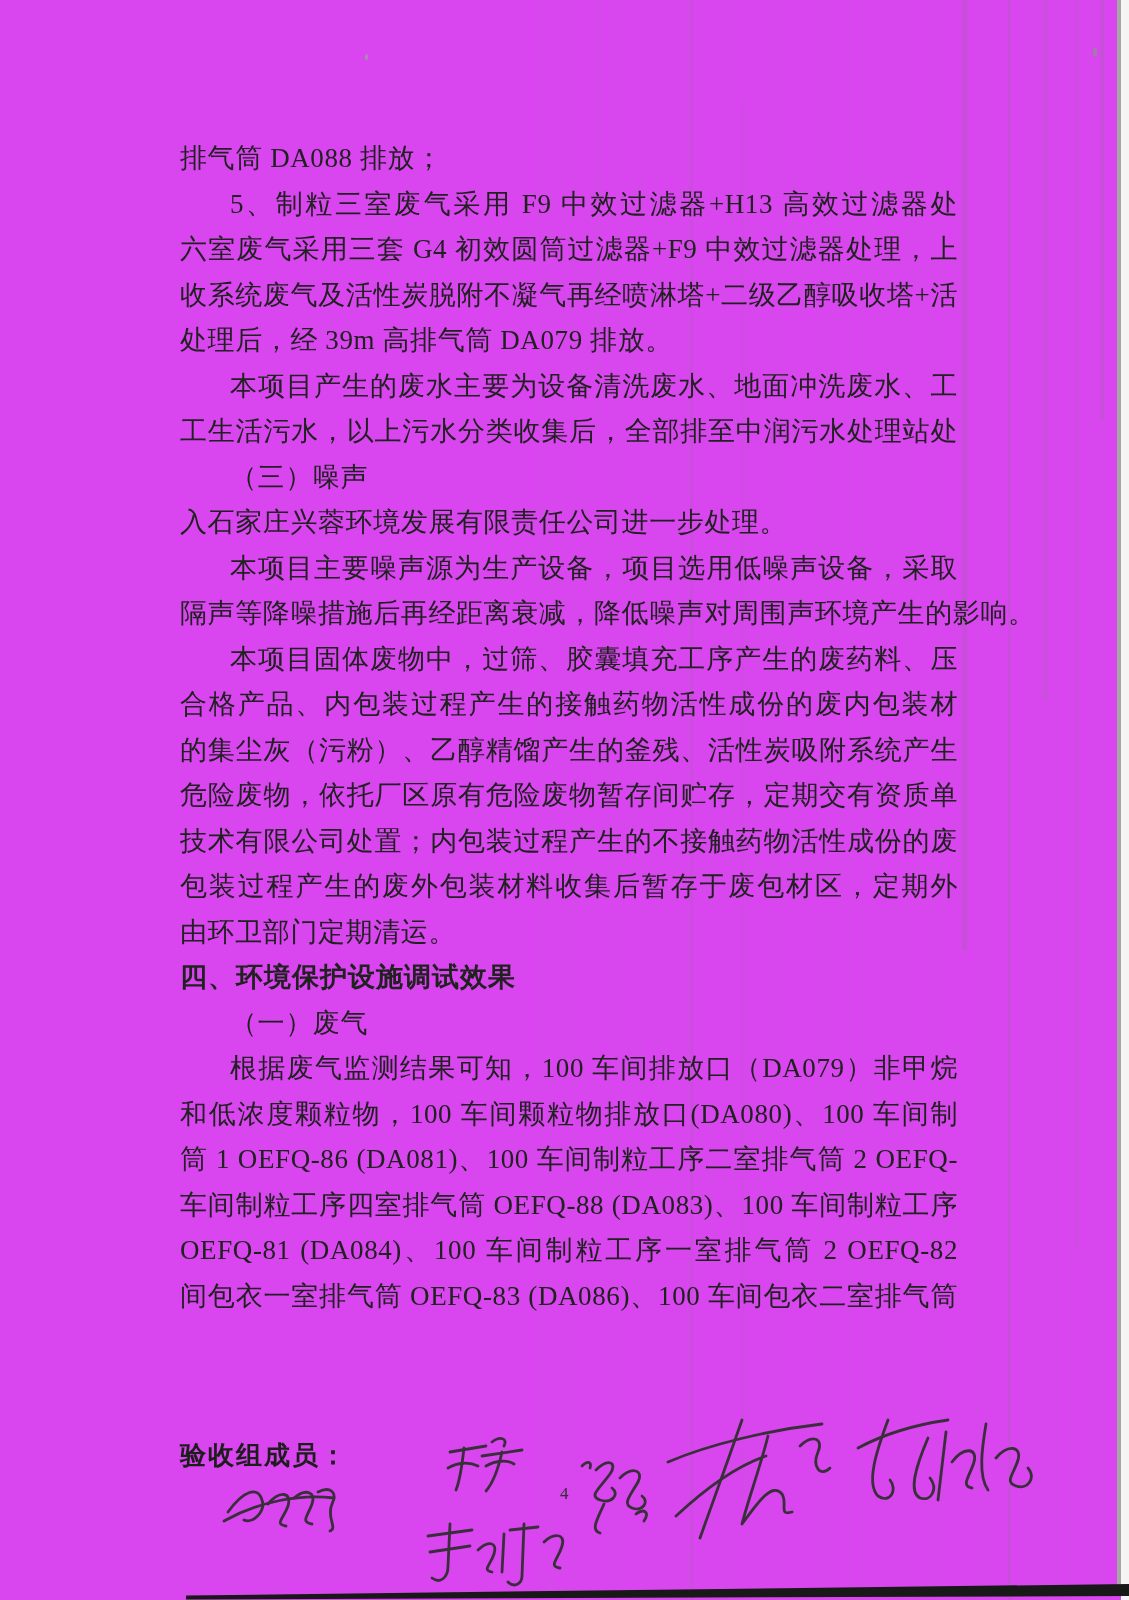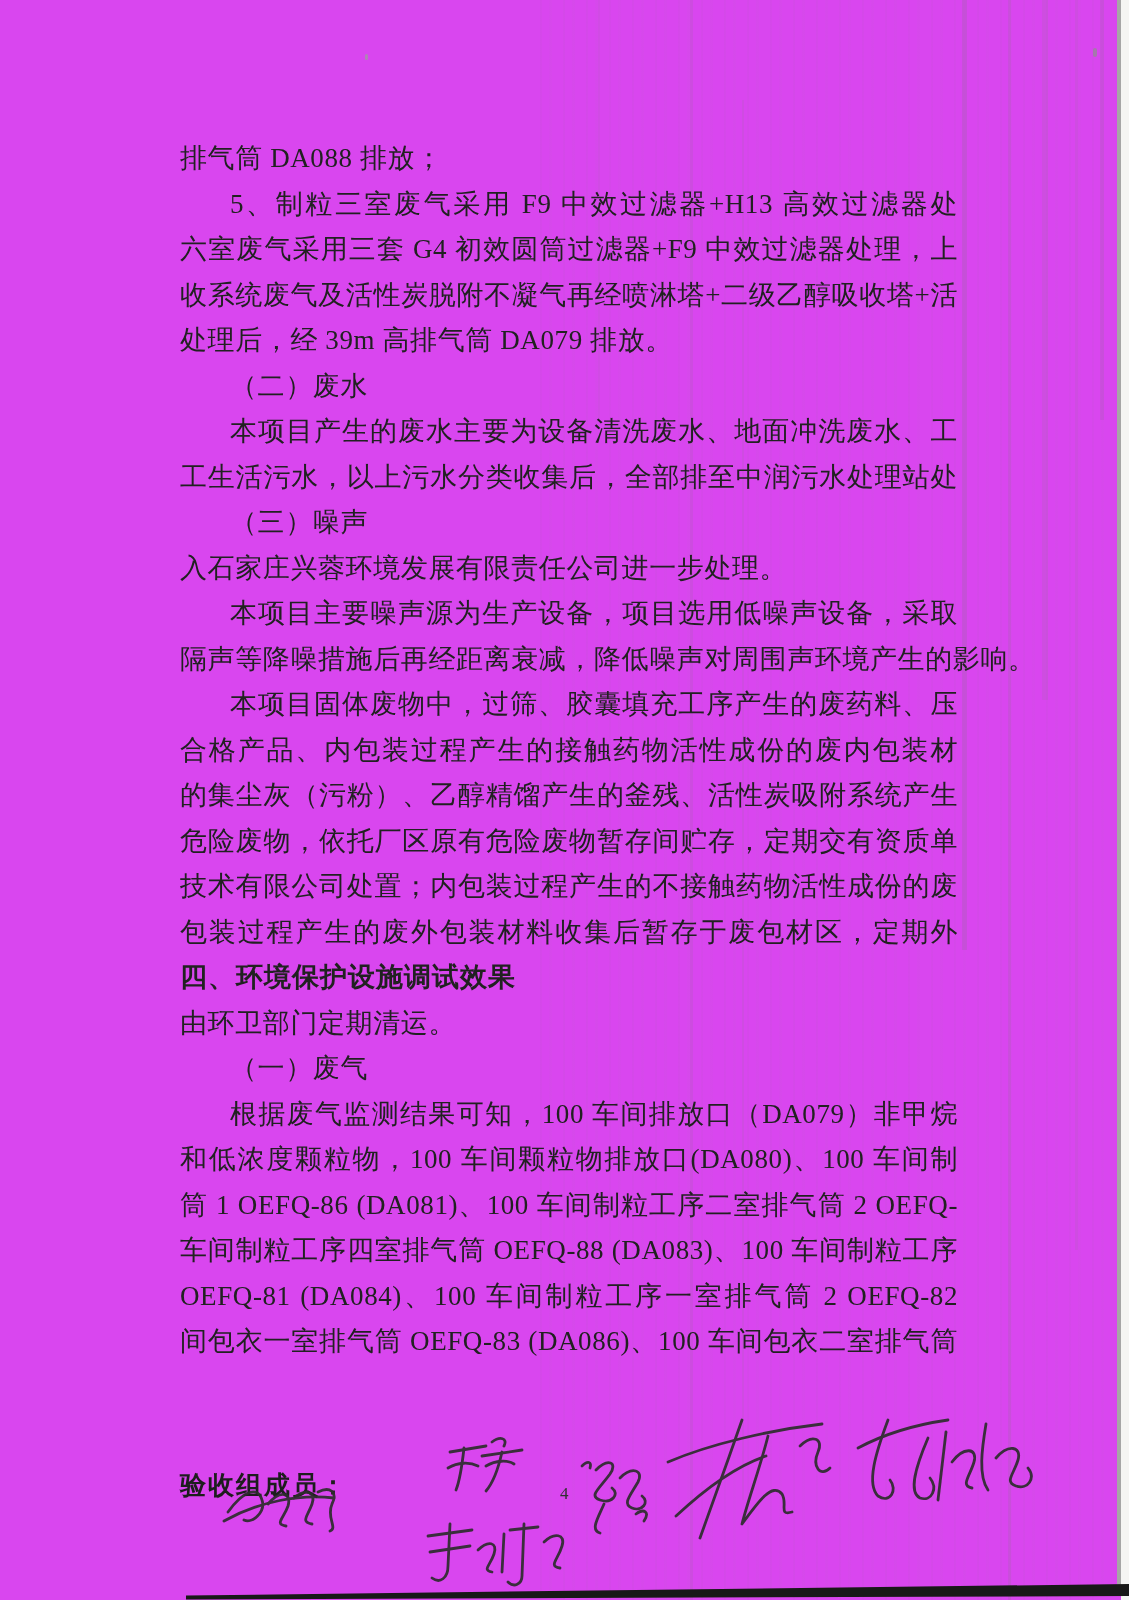--- a/index.html
+++ b/index.html
@@ -9,21 +9,21 @@
     font-family:"Liberation Serif","DejaVu Serif",serif;color:#212121;
   }
   
   .body-text{position:absolute;left:180px;top:136px;width:778px;}
   .ln{height:45.5px;line-height:45.5px;font-size:27px;letter-spacing:.6px;white-space:nowrap;}
   .jt{white-space:normal;text-align:justify;text-align-last:justify;text-justify:inter-ideograph;overflow:hidden;}
   .fi{text-indent:50px;}
   .hd{font-family:"Liberation Sans","DejaVu Sans",sans-serif;font-weight:700;letter-spacing:1px;}
   
   .members{
-    position:absolute;left:180px;top:1468px;
+    position:absolute;left:180px;top:1438px;
     font-family:"Liberation Sans","DejaVu Sans",sans-serif;
     font-weight:700;font-size:26px;letter-spacing:2px;color:#1d1d1d;
   }
   .pagenum{position:absolute;left:560px;top:1484px;font-size:17px;color:#303030;}
   
   .tex{
     position:absolute;top:0;bottom:0;left:540px;right:14px;pointer-events:none;
     background:repeating-linear-gradient(90deg,
       rgba(120,120,120,.045) 0 2px,rgba(0,0,0,0) 2px 9px,
       rgba(140,140,140,.03) 9px 12px,rgba(0,0,0,0) 12px 23px);
@@ -63,35 +63,34 @@
   <div class="speck sp2"></div>
   <div class="edge-line"></div>
   <div class="edge-right"></div>
 
   <div class="body-text">
     <div class="ln">排气筒 DA088 排放；</div>
     <div class="ln fi jt">5、制粒三室废气采用 F9 中效过滤器+H13 高效过滤器处理，包衣四、五、</div>
     <div class="ln jt">六室废气采用三套 G4 初效圆筒过滤器+F9 中效过滤器处理，上述废气与乙醇回</div>
     <div class="ln jt">收系统废气及活性炭脱附不凝气再经喷淋塔+二级乙醇吸收塔+活性碳吸附脱附</div>
     <div class="ln">处理后，经 39m 高排气筒 DA079 排放。</div>
-    <div class="ln fi">（二）废水</div>
     <div class="ln fi jt">本项目产生的废水主要为设备清洗废水、地面冲洗废水、工衣清洗废水及职</div>
     <div class="ln jt">工生活污水，以上污水分类收集后，全部排至中润污水处理站处理达标后，再排</div>
     <div class="ln fi">（三）噪声</div>
     <div class="ln">入石家庄兴蓉环境发展有限责任公司进一步处理。</div>
     <div class="ln fi jt">本项目主要噪声源为生产设备，项目选用低噪声设备，采取基础减振和厂房</div>
     <div class="ln">隔声等降噪措施后再经距离衰减，降低噪声对周围声环境产生的影响。</div>
     <div class="ln fi jt">本项目固体废物中，过筛、胶囊填充工序产生的废药料、压片工序产生的不</div>
     <div class="ln jt">合格产品、内包装过程产生的接触药物活性成份的废内包装材料、除尘装置产生</div>
     <div class="ln jt">的集尘灰（污粉）、乙醇精馏产生的釜残、活性炭吸附系统产生的废活性炭属于</div>
     <div class="ln jt">危险废物，依托厂区原有危险废物暂存间贮存，定期交有资质单位衡水睿韬环保</div>
     <div class="ln jt">技术有限公司处置；内包装过程产生的不接触药物活性成份的废内包装材料、外</div>
     <div class="ln jt">包装过程产生的废外包装材料收集后暂存于废包材区，定期外售；职工生活垃圾</div>
+    <div class="ln">由环卫部门定期清运。</div>
     <div class="ln hd">四、环境保护设施调试效果</div>
-    <div class="ln">由环卫部门定期清运。</div>
     <div class="ln fi">（一）废气</div>
     <div class="ln fi jt">根据废气监测结果可知，100 车间排放口（DA079）非甲烷总烃（以 C 计）</div>
     <div class="ln jt">和低浓度颗粒物，100 车间颗粒物排放口(DA080)、100 车间制粒工序二室排气</div>
     <div class="ln jt">筒 1 OEFQ-86 (DA081)、100 车间制粒工序二室排气筒 2 OEFQ-87 (DA082）、100</div>
     <div class="ln jt">车间制粒工序四室排气筒 OEFQ-88 (DA083)、100 车间制粒工序一室排气筒 1</div>
     <div class="ln jt">OEFQ-81 (DA084)、100 车间制粒工序一室排气筒 2 OEFQ-82 (DA085)、100 车</div>
     <div class="ln jt">间包衣一室排气筒 OEFQ-83 (DA086)、100 车间包衣二室排气筒 OEFQ-84</div>
   </div>
 
   <div class="members">验收组成员：</div>

